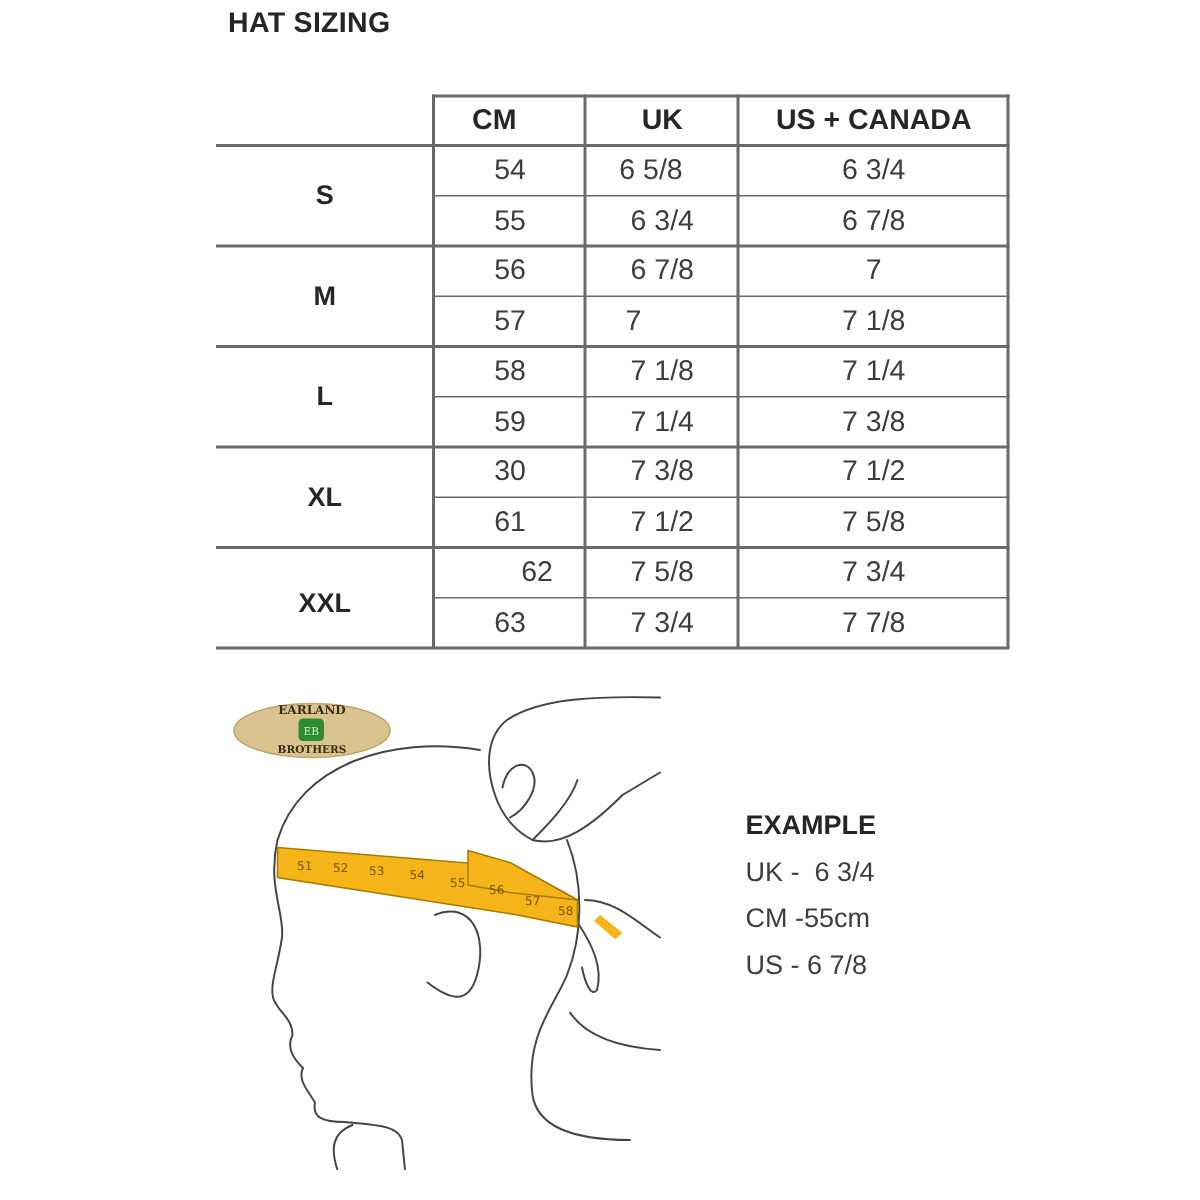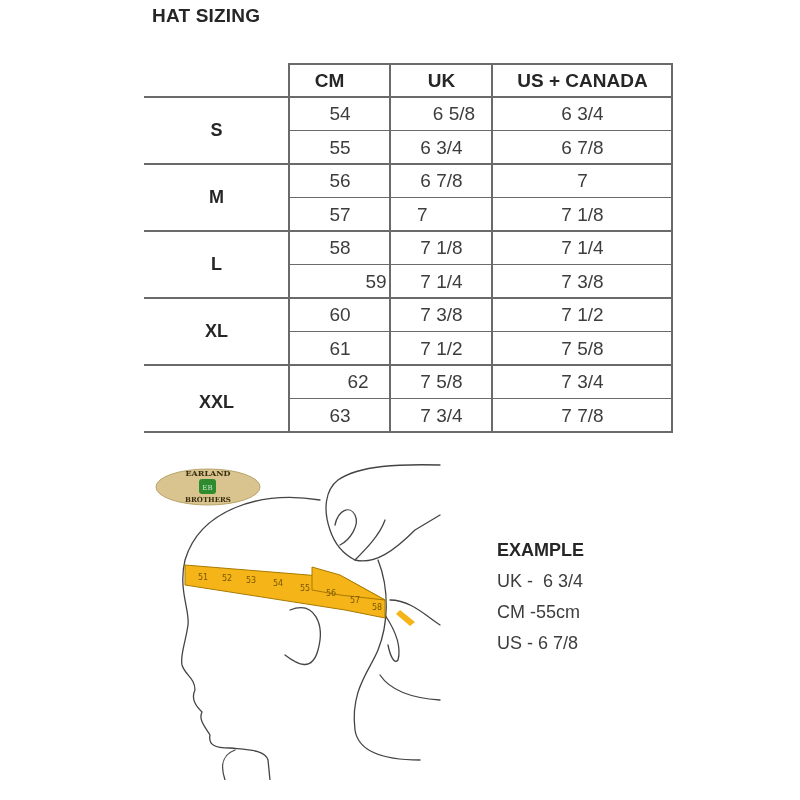--- a/index.html
+++ b/index.html
@@ -26,41 +26,41 @@
   <div class="cell hdr" style="left:391px;top:64px;width:101px;height:33px;">UK</div>
   <div class="cell hdr" style="left:493px;top:64px;width:179px;height:33px;">US + CANADA</div>
 
   <div class="cell size" style="left:144px;top:97px;width:145px;height:67px;">S</div>
   <div class="cell size" style="left:144px;top:164px;width:145px;height:67px;">M</div>
   <div class="cell size" style="left:144px;top:231px;width:145px;height:67px;">L</div>
   <div class="cell size" style="left:144px;top:298px;width:145px;height:67px;">XL</div>
   <div class="cell size" style="left:144px;top:365px;width:145px;height:75px;">XXL</div>
 
   <div class="cell" style="left:290px;top:97px;width:100px;height:33px;">54</div>
-  <div class="cell" style="left:392px;top:97px;width:124px;height:33px;">6 5/8</div>
+  <div class="cell" style="left:372px;top:97px;width:124px;height:33px;">6 5/8</div>
   <div class="cell" style="left:493px;top:97px;width:179px;height:33px;">6 3/4</div>
   <div class="cell" style="left:290px;top:131px;width:100px;height:33px;">55</div>
   <div class="cell" style="left:391px;top:131px;width:101px;height:33px;">6 3/4</div>
   <div class="cell" style="left:493px;top:131px;width:179px;height:33px;">6 7/8</div>
 
   <div class="cell" style="left:290px;top:164px;width:100px;height:33px;">56</div>
   <div class="cell" style="left:391px;top:164px;width:101px;height:33px;">6 7/8</div>
   <div class="cell" style="left:493px;top:164px;width:179px;height:33px;">7</div>
   <div class="cell" style="left:290px;top:198px;width:100px;height:33px;">57</div>
   <div class="cell uk-left" style="left:391px;top:198px;width:101px;height:33px;">7</div>
   <div class="cell" style="left:493px;top:198px;width:179px;height:33px;">7 1/8</div>
 
   <div class="cell" style="left:290px;top:231px;width:100px;height:33px;">58</div>
   <div class="cell" style="left:391px;top:231px;width:101px;height:33px;">7 1/8</div>
   <div class="cell" style="left:493px;top:231px;width:179px;height:33px;">7 1/4</div>
-  <div class="cell" style="left:290px;top:265px;width:100px;height:33px;padding-left:36px;">59</div>
+  <div class="cell" style="left:290px;top:265px;width:100px;height:33px;">59</div>
   <div class="cell" style="left:391px;top:265px;width:101px;height:33px;">7 1/4</div>
   <div class="cell" style="left:493px;top:265px;width:179px;height:33px;">7 3/8</div>
 
-  <div class="cell" style="left:290px;top:298px;width:100px;height:33px;">60</div>
+  <div class="cell" style="left:290px;top:298px;width:100px;height:33px;">30</div>
   <div class="cell" style="left:391px;top:298px;width:101px;height:33px;">7 3/8</div>
   <div class="cell" style="left:493px;top:298px;width:179px;height:33px;">7 1/2</div>
   <div class="cell" style="left:290px;top:332px;width:100px;height:33px;">61</div>
   <div class="cell" style="left:391px;top:332px;width:101px;height:33px;">7 1/2</div>
   <div class="cell" style="left:493px;top:332px;width:179px;height:33px;">7 5/8</div>
 
   <div class="cell" style="left:308px;top:365px;width:100px;height:33px;">62</div>
   <div class="cell" style="left:391px;top:365px;width:101px;height:33px;">7 5/8</div>
   <div class="cell" style="left:493px;top:365px;width:179px;height:33px;">7 3/4</div>
   <div class="cell" style="left:290px;top:399px;width:100px;height:33px;">63</div>

